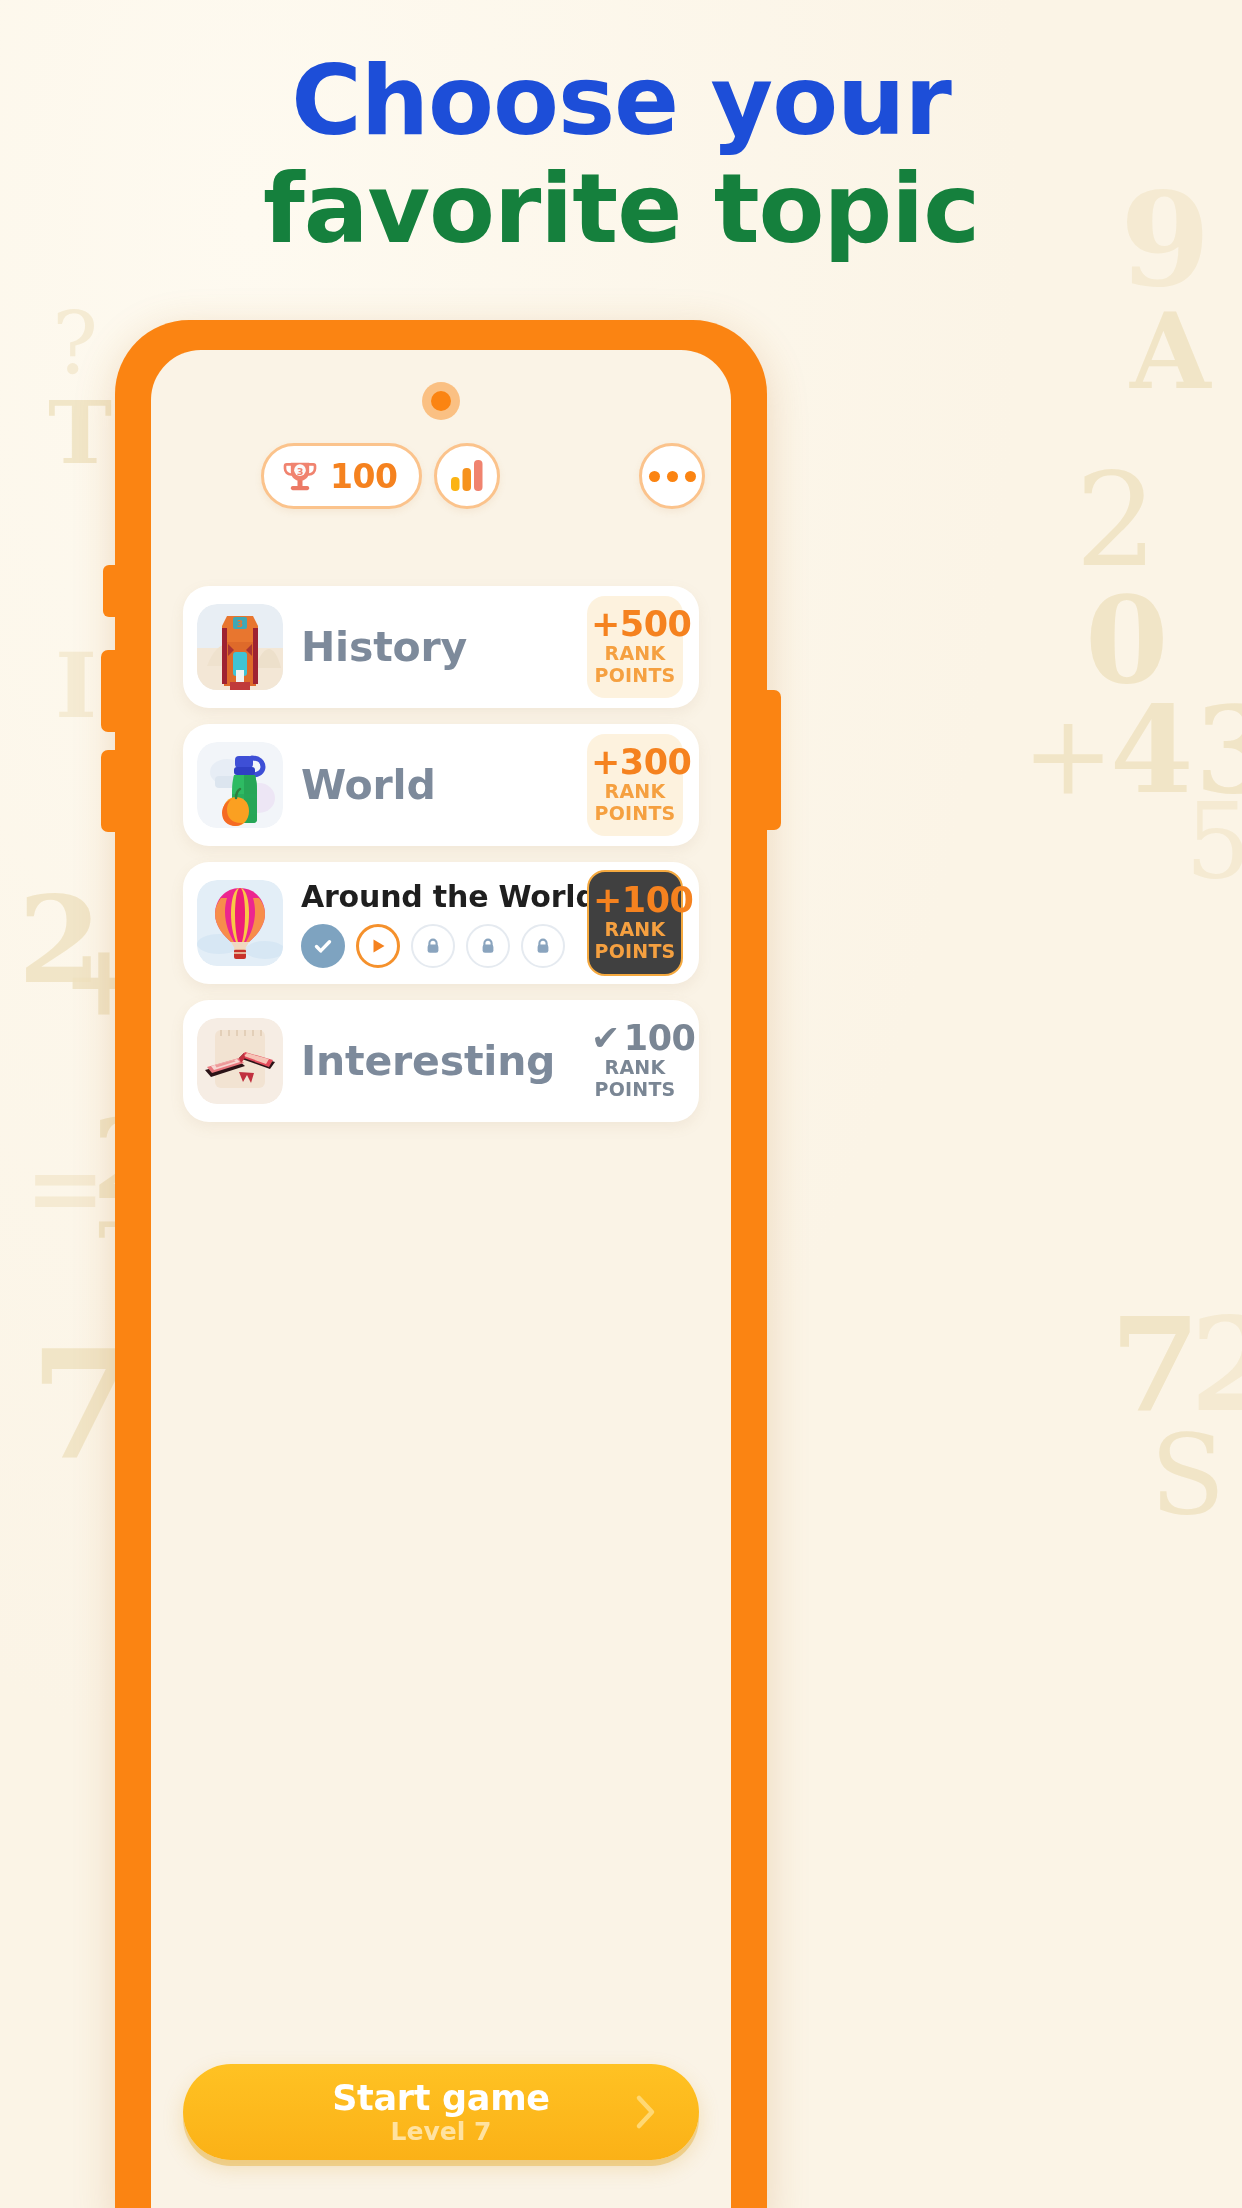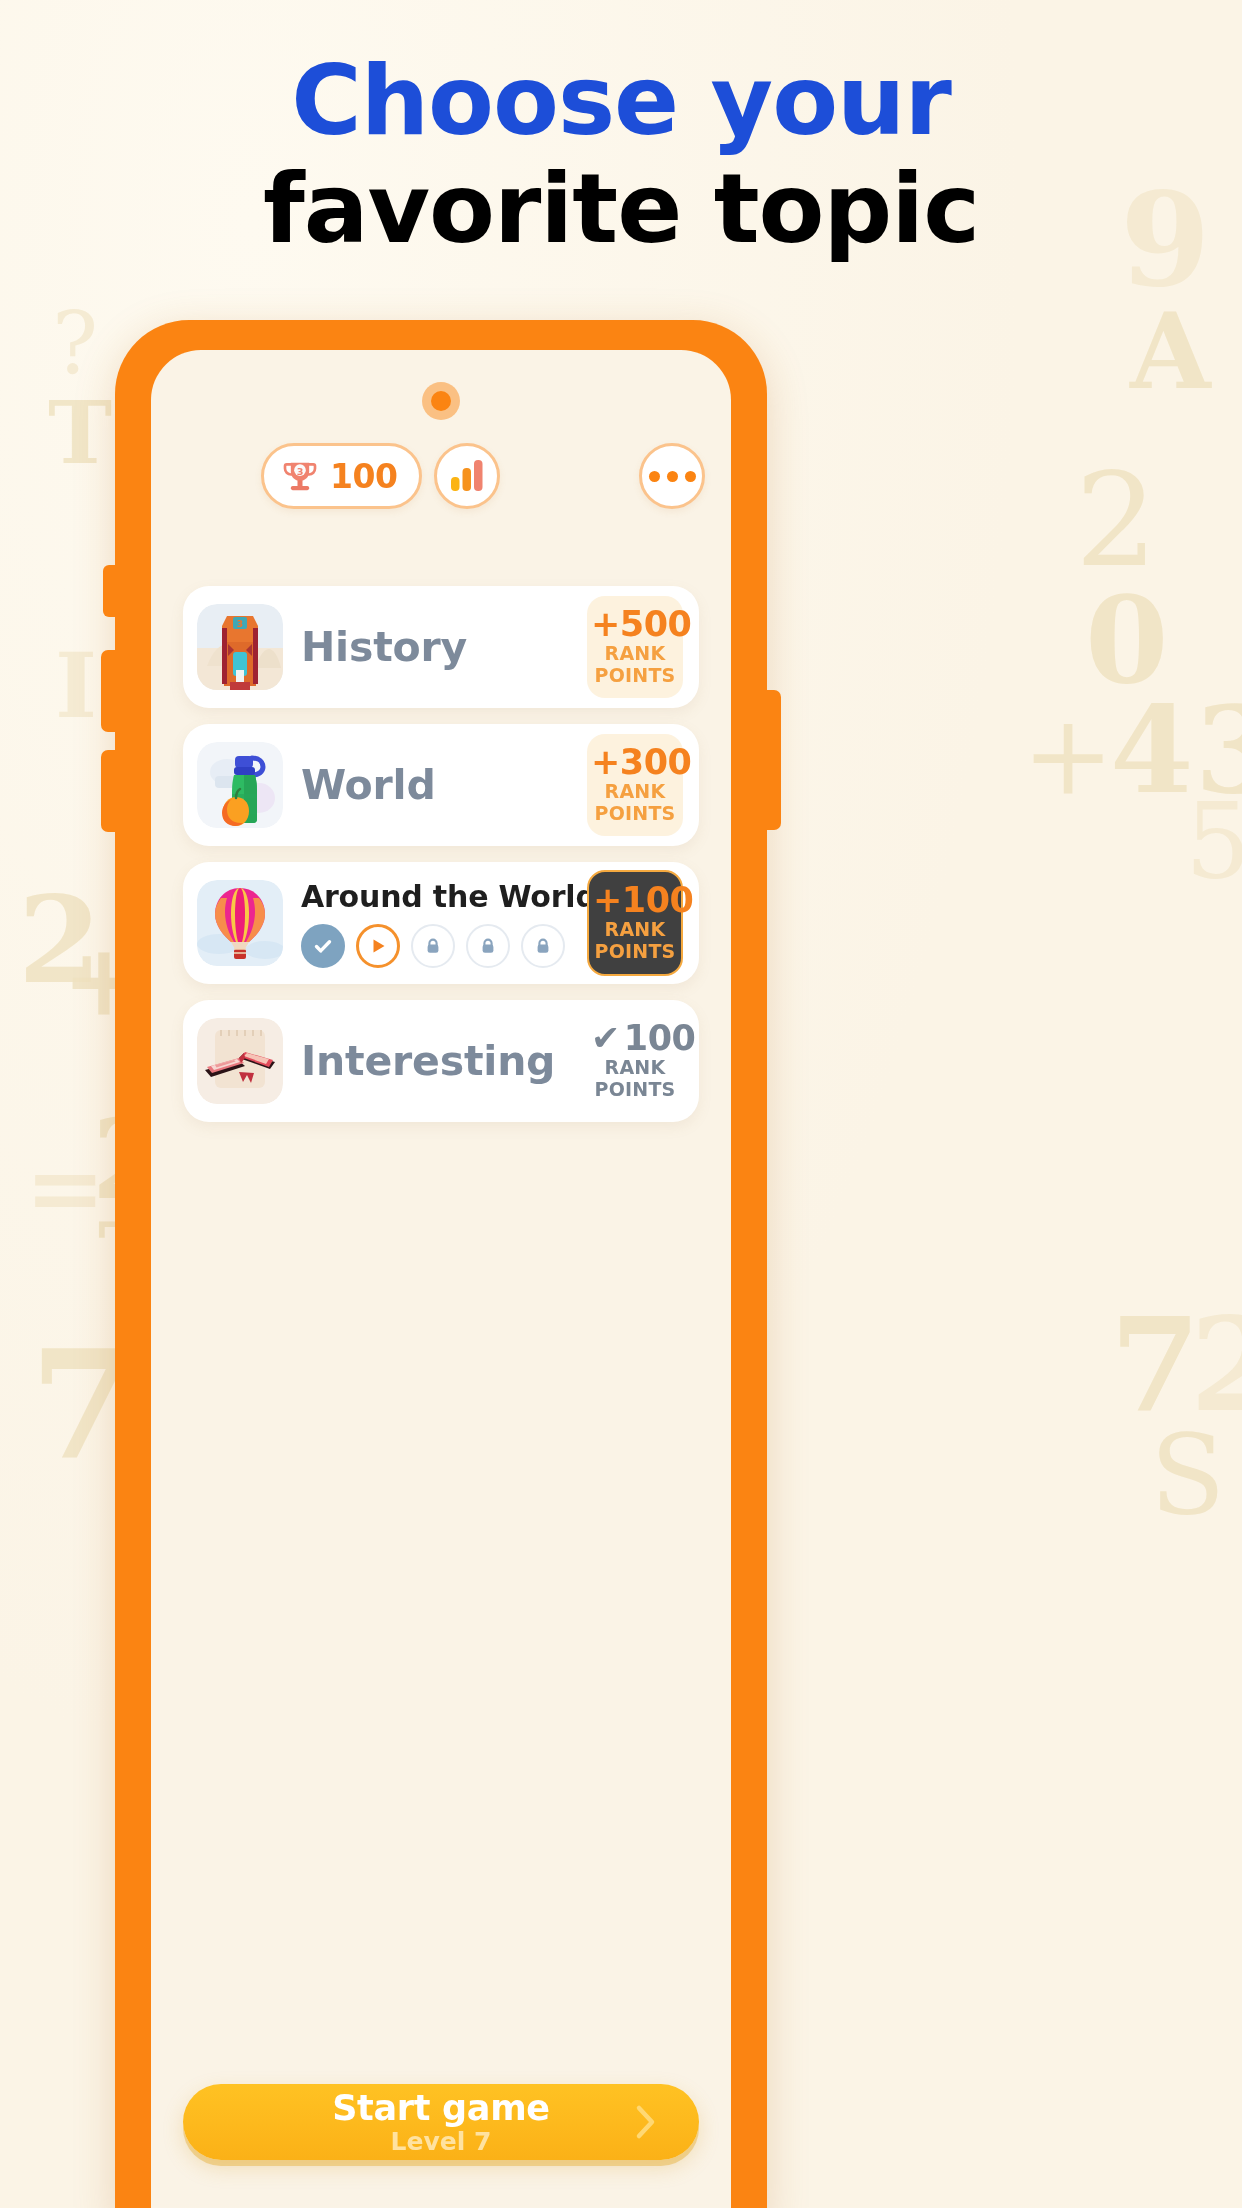--- a/index.html
+++ b/index.html
@@ -41,21 +41,21 @@
   }
   #headline .l1, #headline .l2 {
     font-family: "DejaVu Sans", "Liberation Sans", sans-serif;
     font-weight: 700;
     font-size: 96px;
     letter-spacing: -1px;
     line-height: 1.12;
     display: block;
   }
   #headline .l1 { color: #1d4ed8; }
-  #headline .l2 { color: #000000; }
+  #headline .l2 { color: #15803d; }
 
   
   #phone-frame {
     position: absolute;
     left: 115px;
     top: 320px;
     width: 652px;
     height: 1900px;
     background: #FB8412;
     border-radius: 74px 74px 0 0;
@@ -212,21 +212,21 @@
   }
   .points-badge.plain .pb-amount { color: #7A8694; }
   .points-badge.plain .pb-label  { color: #7A8694; }
   .pb-amount .tick { margin-right: 4px; }
 
   
   #start-button {
     position: absolute;
     left: 32px; right: 32px;
     bottom: 60px;
-    height: 76px;
+    height: 96px;
     background: linear-gradient(180deg,#FFC223 0%,#FBB117 100%);
     border-radius: 52px;
     box-shadow: 0 6px 0 rgba(226,160,15,.35), 0 8px 20px rgba(220,160,40,.25);
     display: flex; flex-direction: column;
     align-items: center; justify-content: center;
     position: absolute;
   }
   #start-label {
     font-size: 35px; font-weight: 700; color: #FFFFFF;
     letter-spacing: -.3px; line-height: 1.05;

